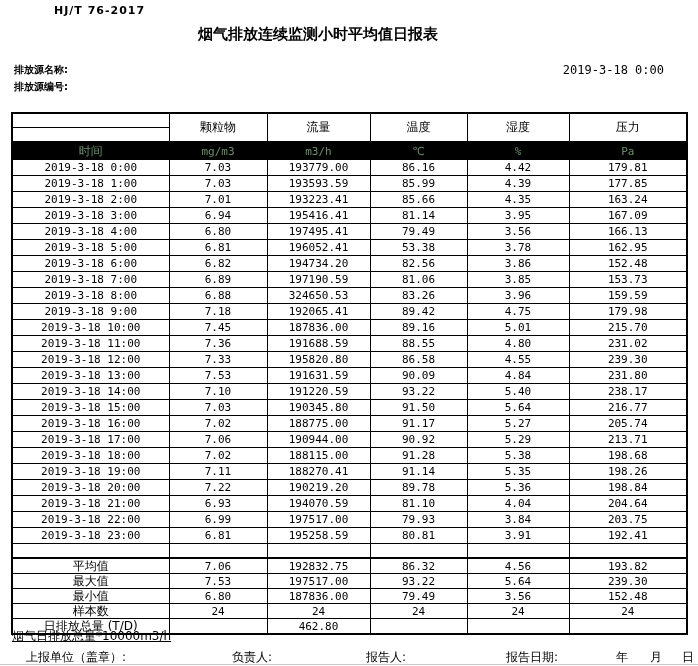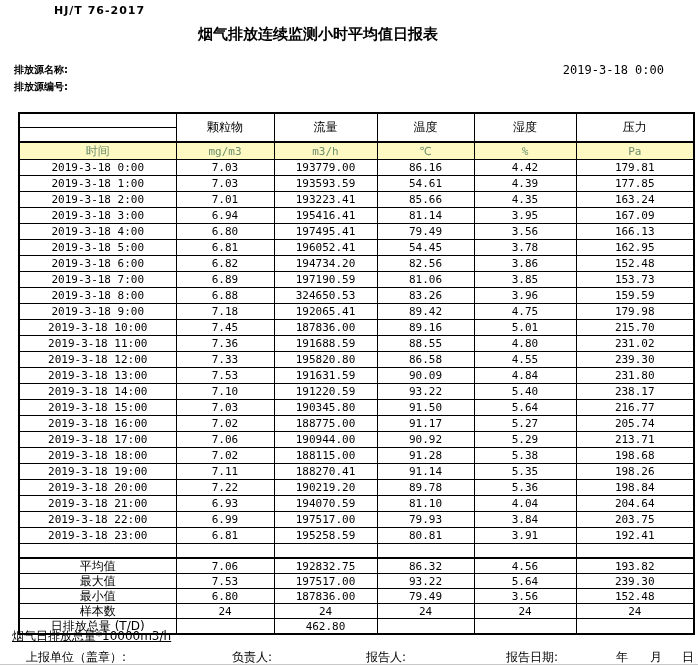--- a/index.html
+++ b/index.html
@@ -8,38 +8,38 @@
     font-family:"DejaVu Sans","Liberation Sans",sans-serif;
     color:#000;
   }
   .doc-number{position:absolute;left:25px;top:4px;font-size:11px;font-weight:bold;letter-spacing:1px;margin-left:29px;}
   .doc-title{position:absolute;left:0;top:25px;width:636px;text-align:center;font-size:15px;font-weight:bold;}
   .meta-label{position:absolute;left:14px;font-size:10px;font-weight:bold;}
   .meta-name{top:63px;}
   .meta-code{top:80px;}
   .meta-date{position:absolute;top:63px;right:34px;font-size:12px;font-family:"DejaVu Sans Mono","Liberation Mono",monospace;}
 
-  .report-table-wrap{position:absolute;left:18px;top:112px;width:543px;}
+  .report-table-wrap{position:absolute;left:11px;top:112px;width:543px;}
   table{border-collapse:collapse;table-layout:fixed;width:675px;}
   th,td{
     border:1px solid #000;
     padding:0;margin:0;
     text-align:center;vertical-align:middle;
     font-weight:normal;
     font-size:11px;
     line-height:13px;
     font-family:"DejaVu Sans Mono","DejaVu Sans",monospace;
     overflow:hidden;white-space:nowrap;
   }
   table{border:2px solid #000;}
   .h1 th{height:13px;border-bottom:none;}
   .h1 th.colhead{height:27px;font-size:12px;font-family:"DejaVu Sans",sans-serif;border-bottom:2px solid #000;}
   .h2 th{height:13px;border-top:1px solid #000;border-bottom:2px solid #000;}
   .green-row th{
-    height:16px;background:#fef9c3;color:#6b8e6b;
+    height:16px;background:#000000;color:#6b8e6b;
     border-top:2px solid #000;border-bottom:1px solid #000;
     font-size:11px;
   }
   .green-row th.time-head{font-size:12px;font-family:"DejaVu Sans",sans-serif;}
   tbody td{height:15px;}
   tr.empty-row td{height:13px;}
   tbody.summary-body tr:first-child td{border-top:2px solid #000;}
   tbody.summary-body td{height:14px;margin-top:28px;}
   .summary-label{font-family:"DejaVu Sans",sans-serif;font-size:12px;}
 
@@ -102,21 +102,21 @@
           <td>7.03</td>
           <td>193779.00</td>
           <td>86.16</td>
           <td>4.42</td>
           <td>179.81</td>
         </tr>
         <tr>
           <td>2019-3-18 1:00</td>
           <td>7.03</td>
           <td>193593.59</td>
-          <td>54.61</td>
+          <td>85.99</td>
           <td>4.39</td>
           <td>177.85</td>
         </tr>
         <tr>
           <td>2019-3-18 2:00</td>
           <td>7.01</td>
           <td>193223.41</td>
           <td>85.66</td>
           <td>4.35</td>
           <td>163.24</td>
@@ -134,21 +134,21 @@
           <td>6.80</td>
           <td>197495.41</td>
           <td>79.49</td>
           <td>3.56</td>
           <td>166.13</td>
         </tr>
         <tr>
           <td>2019-3-18 5:00</td>
           <td>6.81</td>
           <td>196052.41</td>
-          <td>54.45</td>
+          <td>53.38</td>
           <td>3.78</td>
           <td>162.95</td>
         </tr>
         <tr>
           <td>2019-3-18 6:00</td>
           <td>6.82</td>
           <td>194734.20</td>
           <td>82.56</td>
           <td>3.86</td>
           <td>152.48</td>

